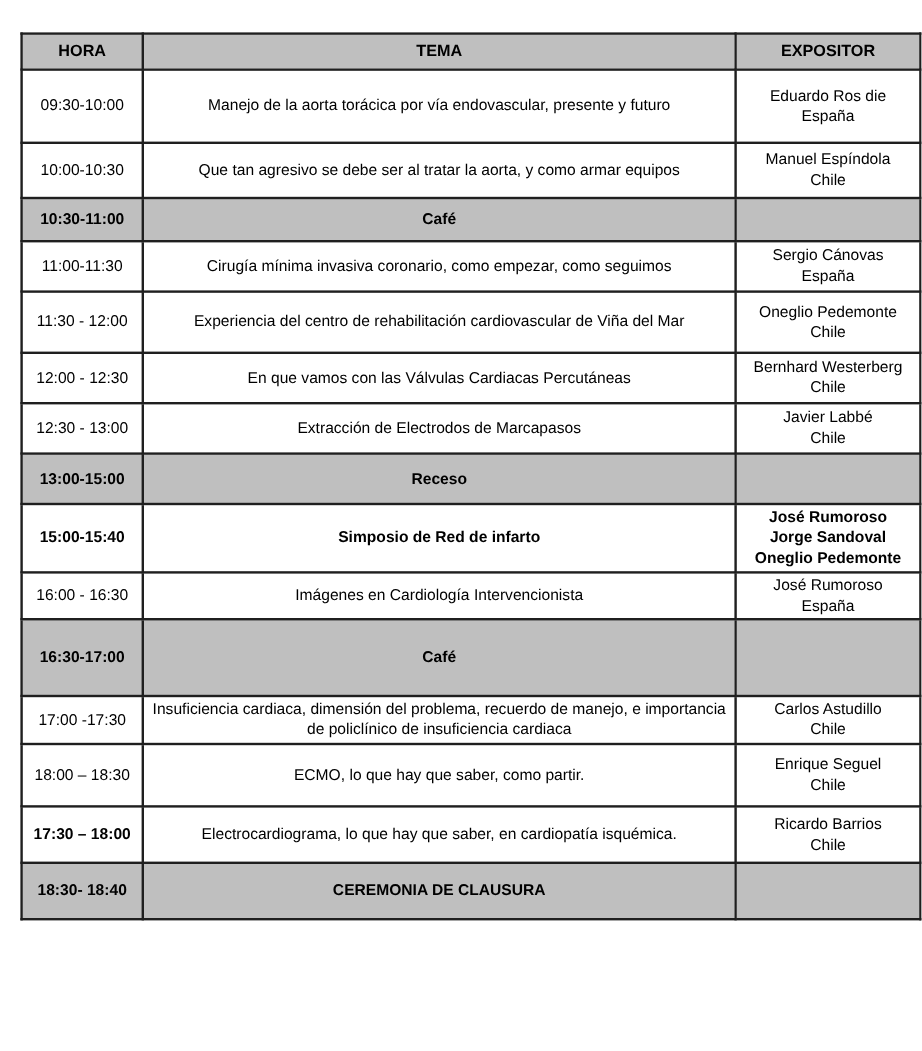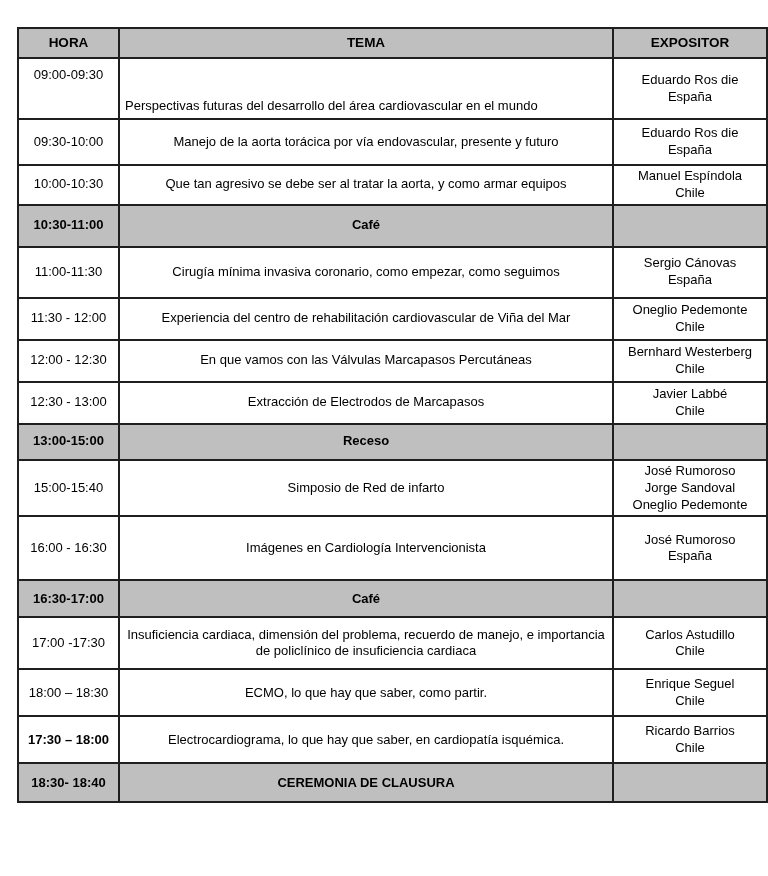--- a/index.html
+++ b/index.html
@@ -78,37 +78,29 @@
       <col class="c-expositor">
     </colgroup>
     <thead>
       <tr>
         <th>HORA</th>
         <th>TEMA</th>
         <th>EXPOSITOR</th>
       </tr>
     </thead>
     <tbody>
-        <tr class="r2">
-          <td class="col-hora">09:00-09:30</td>
-          <td class="col-tema align-bottom-left">Perspectivas futuras del desarrollo del área cardiovascular en el mundo</td>
+        <tr>
+          <td class="col-hora">09:30-10:00</td>
+          <td class="col-tema">Manejo de la aorta torácica por vía endovascular, presente y futuro</td>
           <td class="col-expositor">
             <div>Eduardo Ros die</div>
             <div>España</div>
           </td>
         </tr>
         <tr>
-          <td class="col-hora">09:30-10:00</td>
-          <td class="col-tema">Manejo de la aorta torácica por vía endovascular, presente y futuro</td>
-          <td class="col-expositor">
-            <div>Eduardo Ros die</div>
-            <div>España</div>
-          </td>
-        </tr>
-        <tr>
           <td class="col-hora">10:00-10:30</td>
           <td class="col-tema">Que tan agresivo se debe ser al tratar la aorta, y como armar equipos</td>
           <td class="col-expositor">
             <div>Manuel Espíndola</div>
             <div>Chile</div>
           </td>
         </tr>
         <tr class="section">
           <td class="col-hora">10:30-11:00</td>
           <td class="col-tema">Café</td>
@@ -125,21 +117,21 @@
         <tr>
           <td class="col-hora">11:30 - 12:00</td>
           <td class="col-tema">Experiencia del centro de rehabilitación cardiovascular de Viña del Mar</td>
           <td class="col-expositor">
             <div>Oneglio Pedemonte</div>
             <div>Chile</div>
           </td>
         </tr>
         <tr>
           <td class="col-hora">12:00 - 12:30</td>
-          <td class="col-tema">En que vamos con las Válvulas Marcapasos Percutáneas</td>
+          <td class="col-tema">En que vamos con las Válvulas Cardiacas Percutáneas</td>
           <td class="col-expositor">
             <div>Bernhard Westerberg</div>
             <div>Chile</div>
           </td>
         </tr>
         <tr>
           <td class="col-hora">12:30 - 13:00</td>
           <td class="col-tema">Extracción de Electrodos de Marcapasos</td>
           <td class="col-expositor">
             <div>Javier Labbé</div>

